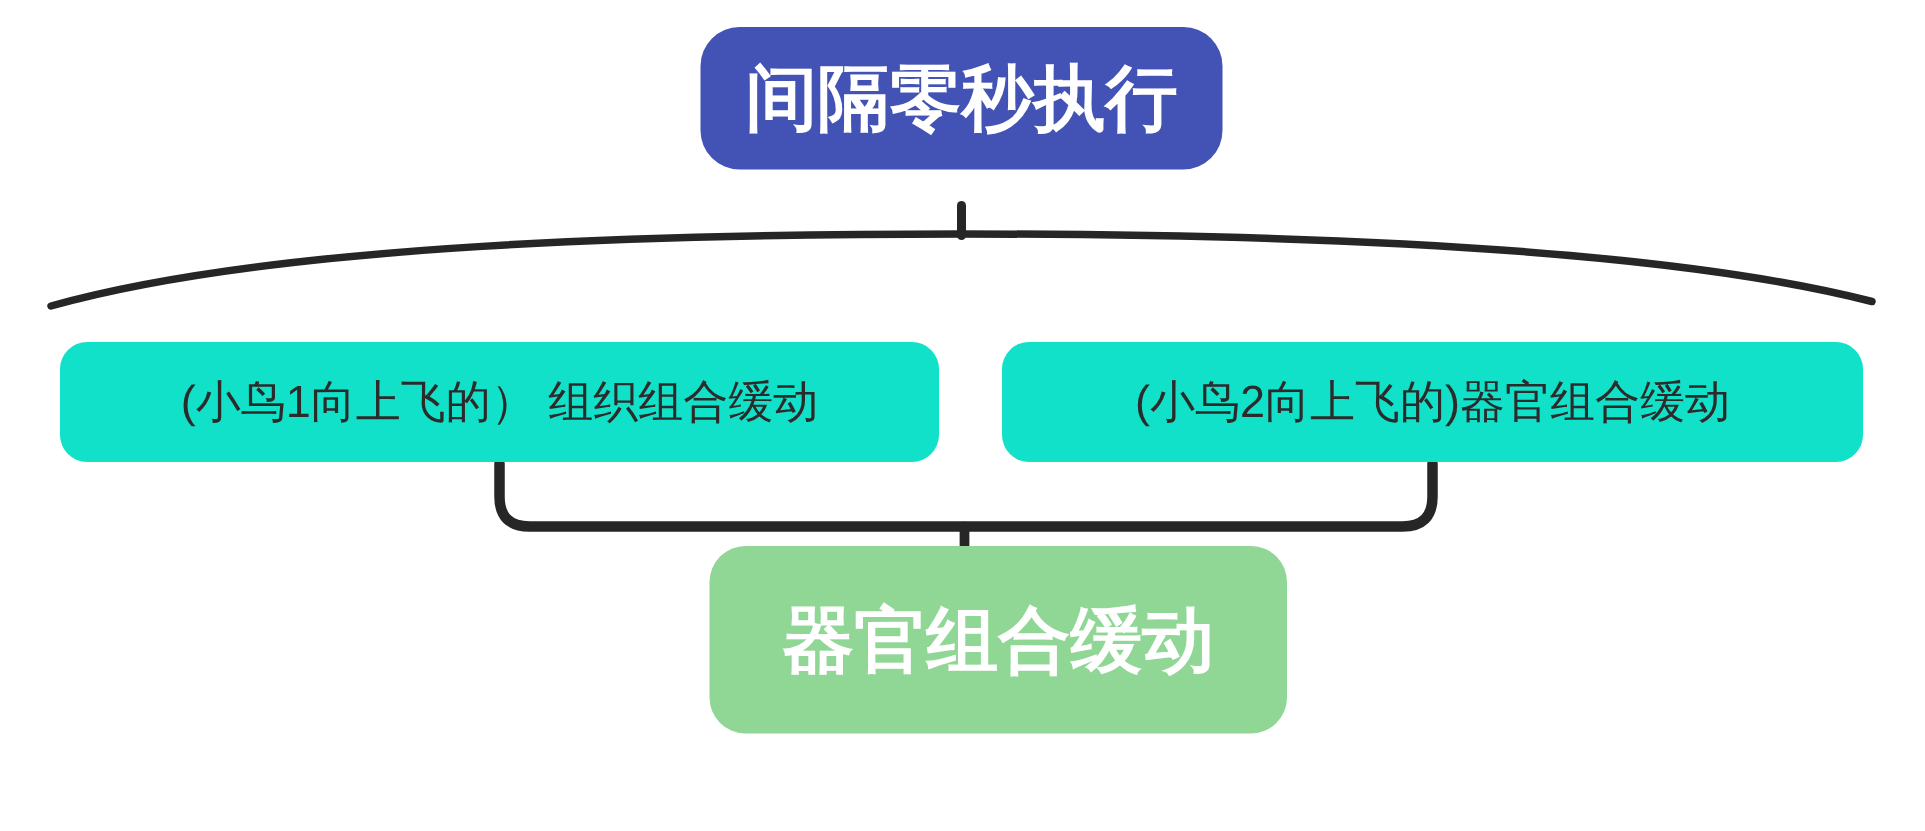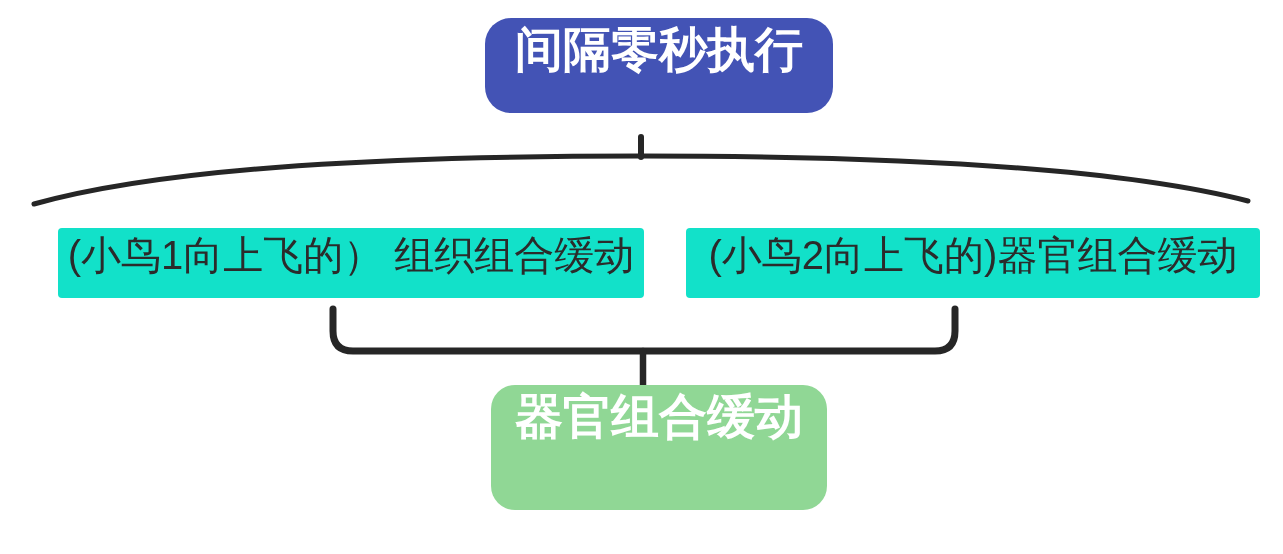--- a/index.html
+++ b/index.html
@@ -19,58 +19,58 @@
     position: absolute;
     left: 0;
     top: 0;
     width: 1283px;
     height: 554px;
     pointer-events: none;
   }
   .node {
     position: absolute;
     display: flex;
+    align-items: center;
     justify-content: center;
     white-space: nowrap;
     box-sizing: border-box;
     cursor: default;
-    margin-left: 18px;
   }
   .node-root {
     left: 467px;
     top: 18px;
     width: 348px;
     height: 95px;
     background: #4353b5;
     border-radius: 26px;
     color: #ffffff;
     font-size: 48px;
     font-weight: bold;
   }
   .node-child {
     top: 228px;
-    height: 70px;
+    height: 80px;
     background: #12e1c9;
-    border-radius: 4px;
+    border-radius: 18px;
     color: #2b2b2b;
-    font-size: 40px;
+    font-size: 30px;
     font-weight: normal;
   }
   .node-child-left {
     left: 40px;
     width: 586px;
   }
   .node-child-right {
     left: 668px;
     width: 574px;
   }
   .node-result {
     left: 473px;
-    top: 385px;
-    width: 336px;
+    top: 364px;
+    width: 385px;
     height: 125px;
     background: #90d795;
     border-radius: 24px;
     color: #ffffff;
     font-size: 48px;
     font-weight: bold;
   }
   .connector-path {
     fill: none;
     stroke: #262626;

